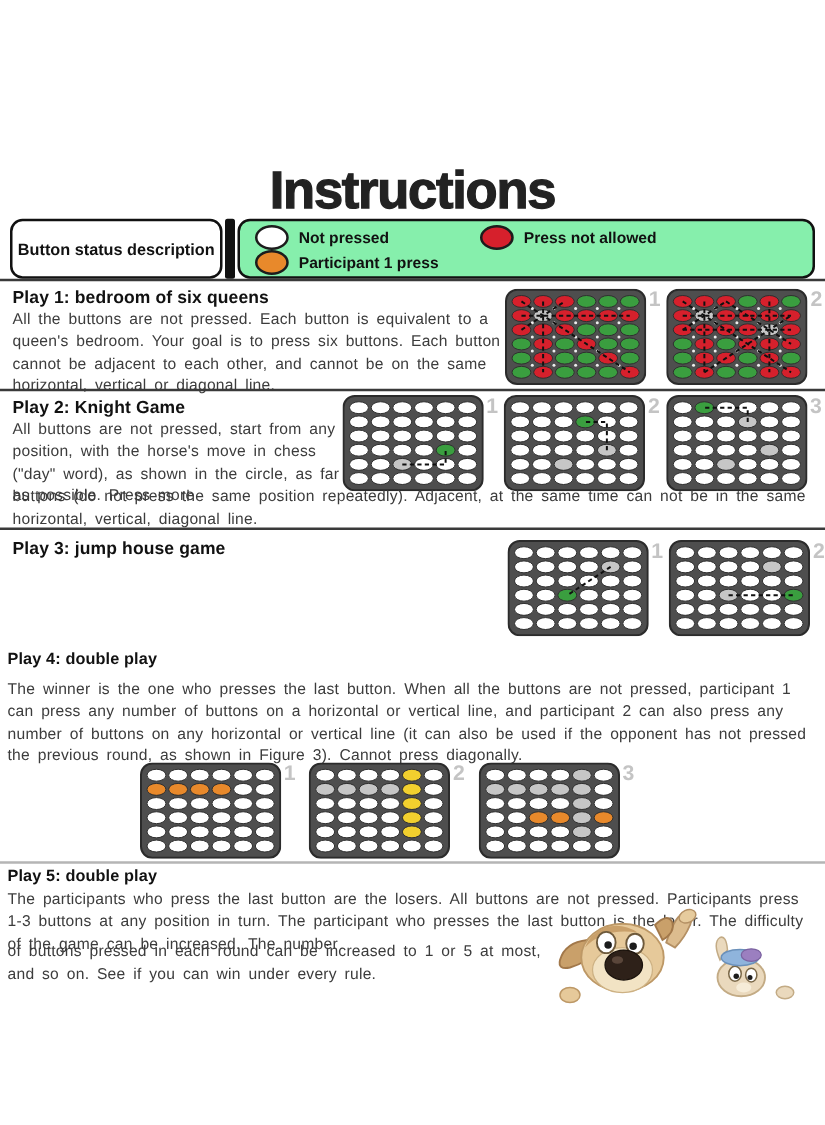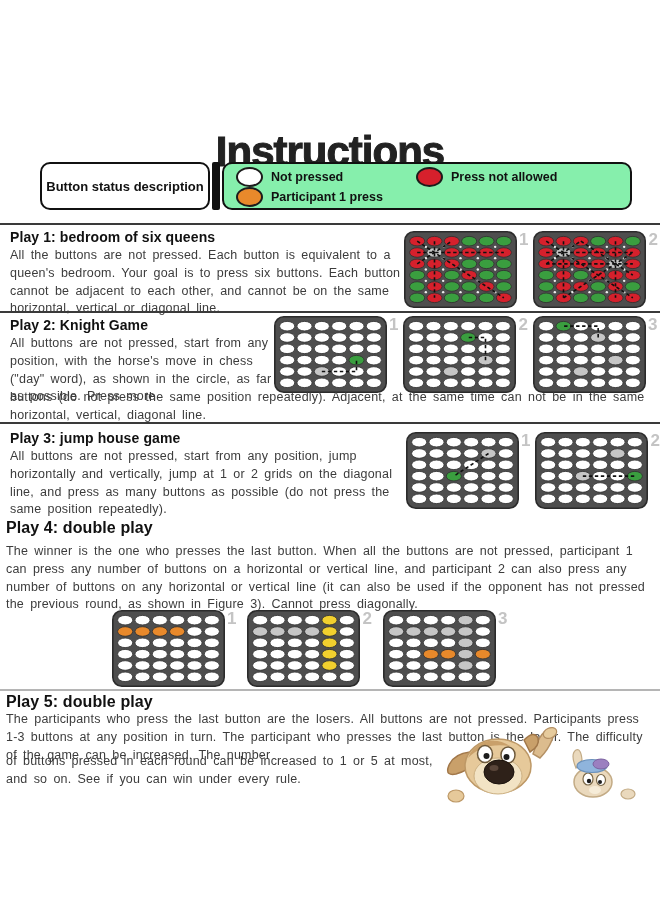--- a/index.html
+++ b/index.html
@@ -3,36 +3,36 @@
 <meta charset="utf-8">
 <style>
   html,body{margin:0;padding:0;background:#fff;}
   #page{position:relative;width:660px;height:900px;background:#ffffff;overflow:hidden;
         font-family:"Liberation Sans","DejaVu Sans",sans-serif;color:#1a1a1a;padding-left:31px;}
   
   #main-title{position:absolute;top:100px;left:0;width:660px;text-align:center;
       font-size:42px;font-weight:bold;letter-spacing:-1px;color:#222;
       -webkit-text-stroke:1px #222;}
   
-  #legend{position:absolute;top:162px;left:8px;width:592px;height:48px;display:flex;align-items:stretch;margin-left:32px;}
+  #legend{position:absolute;top:175px;left:8px;width:644px;height:48px;display:flex;align-items:stretch;}
   .legend-left{width:166px;border:2.5px solid #111;border-radius:10px;background:#fff;
       display:flex;align-items:center;justify-content:center;font-size:13px;font-weight:bold;color:#111;text-align:center;}
   .legend-bar{width:8px;background:#111;margin-left:2px;border-radius:2px;}
   .legend-right{flex:1;border:2.5px solid #111;border-radius:10px;margin-left:2px;background:#86efac;
       display:grid;grid-template-columns:180px 182px auto;grid-auto-flow:column;
       grid-template-rows:1fr 1fr;align-items:center;padding:3px 6px 3px 12px;}
   .legend-item{display:flex;align-items:center;gap:8px;}
   .legend-dot{width:23px;height:16px;border-radius:50%;border:2.5px solid #1c1c1c;flex:0 0 auto;}
   .legend-item span{font-size:12.5px;font-weight:bold;color:#111;white-space:nowrap;}
   
   .rule{position:absolute;left:0;width:660px;height:2px;background:#3a3a3a;}
   .rule.light{background:#b5b5b5;}
   
   .play-title{position:absolute;font-size:14px;font-weight:bold;color:#111;margin:0;letter-spacing:0.1px;}
-  .play-title.big{font-size:16px;}
+  .play-title.big{font-size:13px;}
   .play-body{position:absolute;margin:0;font-size:12.5px;line-height:1.42;font-weight:normal;
       color:#3c3c3c;letter-spacing:0.2px;word-spacing:2.5px;}
   
   .grids{position:absolute;display:flex;gap:5px;}
   .grids.wide-gap{gap:11px;}
   .grid-item{display:flex;align-items:flex-start;}
   .grid-num{font-size:17px;font-weight:bold;color:#c4c4c4;line-height:1;margin-left:2px;}
   .dog-wrap{position:absolute;left:438px;top:724px;width:200px;height:80px;}
 </style>
 </head>
@@ -347,21 +347,20 @@
           <polyline points="65.16666666666666,21.5 65.16666666666666,10.166666666666668 30.5,10.166666666666668" fill="none" stroke="#101010" stroke-width="1.6" stroke-dasharray="3.4,2.6"></polyline>
         </svg>
         <span class="grid-num">3</span>
       </div>
     </div>
   <p class="play-body" style="top:389px;left:10px;width:644px">buttons (do not press the same position repeatedly). Adjacent, at the same time can not be in the same horizontal, vertical, diagonal line.</p>
 
   <div class="rule" style="top:422px"></div>
 
   <h2 class="play-title" style="top:430px;left:10px">Play 3: jump house game</h2>
-  <p class="play-body" style="top:448px;left:10px;width:396px">All buttons are not pressed, start from any position, jump horizontally and vertically, jump at 1 or 2 grids on the diagonal line, and press as many buttons as possible (do not press the same position repeatedly).</p>
   <div class="grids" style="left:406px;top:432px">
       <div class="grid-item">
         <svg width="113" height="77">
           <rect x="0.8" y="0.8" width="111.4" height="75.4" rx="9" fill="#4e4e4e" stroke="#2b2b2b" stroke-width="1.6"></rect>
           <ellipse cx="13.166666666666666" cy="10.166666666666668" rx="7.566666666666666" ry="4.766666666666667" fill="#ffffff" stroke="#2f2f2f" stroke-width="0.8"></ellipse>
           <ellipse cx="30.5" cy="10.166666666666668" rx="7.566666666666666" ry="4.766666666666667" fill="#ffffff" stroke="#2f2f2f" stroke-width="0.8"></ellipse>
           <ellipse cx="47.83333333333333" cy="10.166666666666668" rx="7.566666666666666" ry="4.766666666666667" fill="#ffffff" stroke="#2f2f2f" stroke-width="0.8"></ellipse>
           <ellipse cx="65.16666666666666" cy="10.166666666666668" rx="7.566666666666666" ry="4.766666666666667" fill="#ffffff" stroke="#2f2f2f" stroke-width="0.8"></ellipse>
           <ellipse cx="82.5" cy="10.166666666666668" rx="7.566666666666666" ry="4.766666666666667" fill="#ffffff" stroke="#2f2f2f" stroke-width="0.8"></ellipse>
           <ellipse cx="99.83333333333333" cy="10.166666666666668" rx="7.566666666666666" ry="4.766666666666667" fill="#ffffff" stroke="#2f2f2f" stroke-width="0.8"></ellipse>

